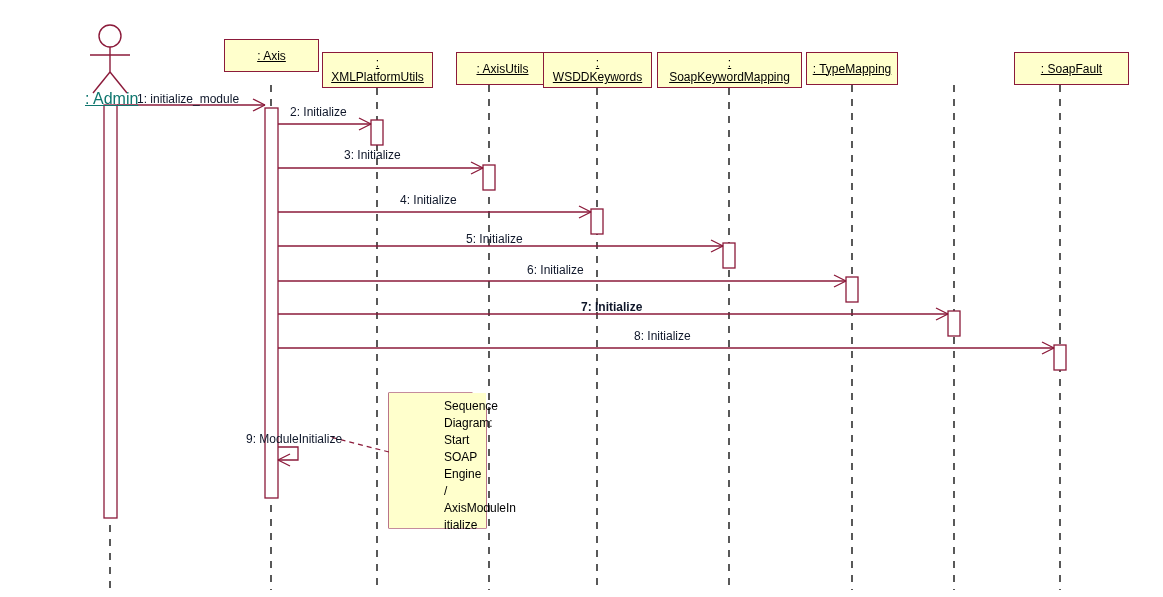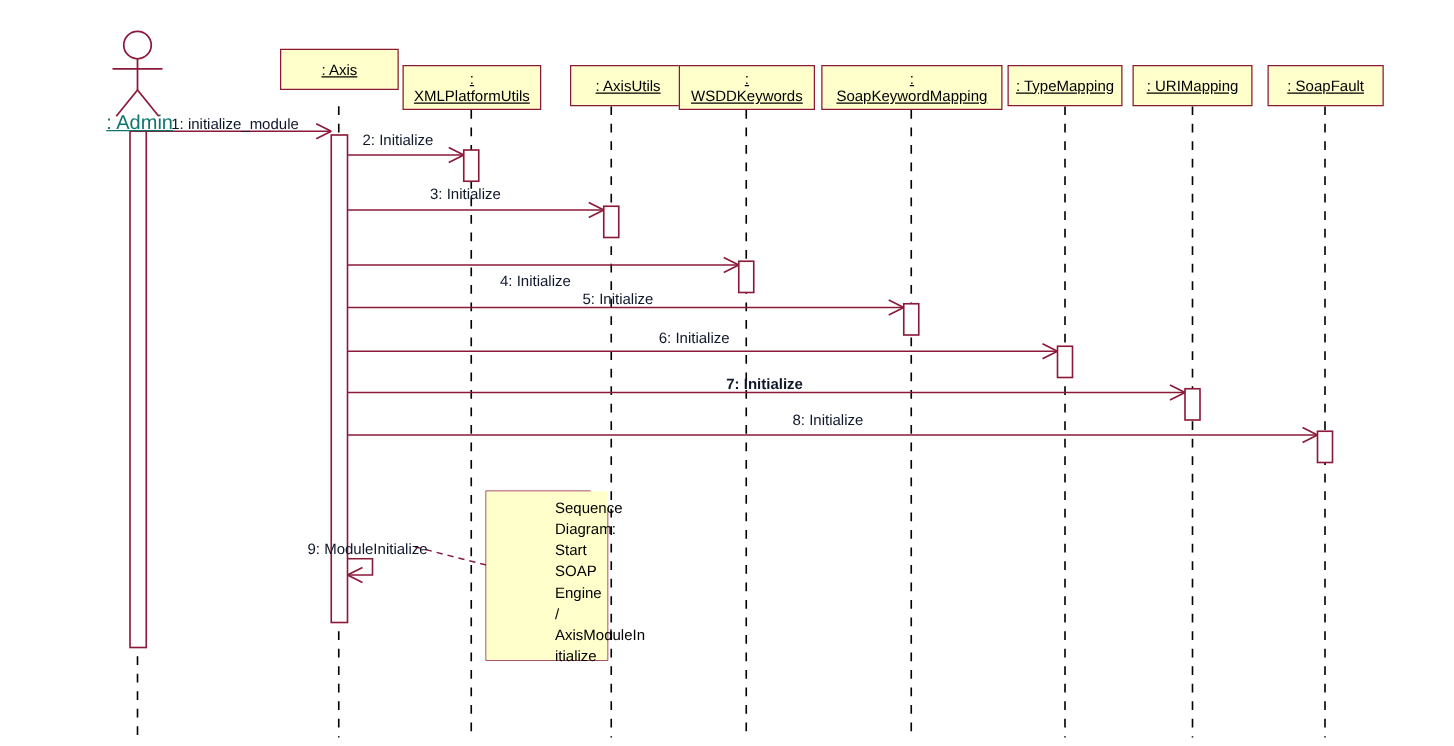--- a/index.html
+++ b/index.html
@@ -192,32 +192,29 @@
 
   <div class="lifeline-box" style="left:657px; top:52px; width:145px; height:36px;">
     <span class="ln">:</span>
     <span class="ln">SoapKeywordMapping</span>
   </div>
 
   <div class="lifeline-box" style="left:806px; top:52px; width:92px; height:33px;">
     <span class="ln">: TypeMapping</span>
   </div>
 
-  <div class="lifeline-box" style="left:906px; top:52px; width:96px; height:33px;">
-    <span class="ln">: URIMapping</span>
-  </div>
-
-  <div class="lifeline-box" style="left:1014px; top:52px; width:93px; height:33px;">
+
+  <div class="lifeline-box" style="left:1014px; top:52px; width:115px; height:33px;">
     <span class="ln">: SoapFault</span>
   </div>
 
   <div class="msg-label" style="left:137px; top:92px;">1: initialize_module</div>
   <div class="msg-label" style="left:290px; top:105px;">2: Initialize</div>
   <div class="msg-label" style="left:344px; top:148px;">3: Initialize</div>
-  <div class="msg-label" style="left:400px; top:193px;margin-top:25px;">4: Initialize</div>
+  <div class="msg-label" style="left:400px; top:193px;">4: Initialize</div>
   <div class="msg-label" style="left:466px; top:232px;">5: Initialize</div>
   <div class="msg-label" style="left:527px; top:263px;">6: Initialize</div>
   <div class="msg-label" style="left:581px; top:300px;font-weight:bold;">7: Initialize</div>
   <div class="msg-label" style="left:634px; top:329px;">8: Initialize</div>
   <div class="msg-label" style="left:246px; top:432px;">9: ModuleInitialize</div>
 
   <div class="note-box" style="left:389px; top:393px; width:97px; height:135px;">
     <div class="note-text">Sequence
 Diagram:
 Start SOAP

